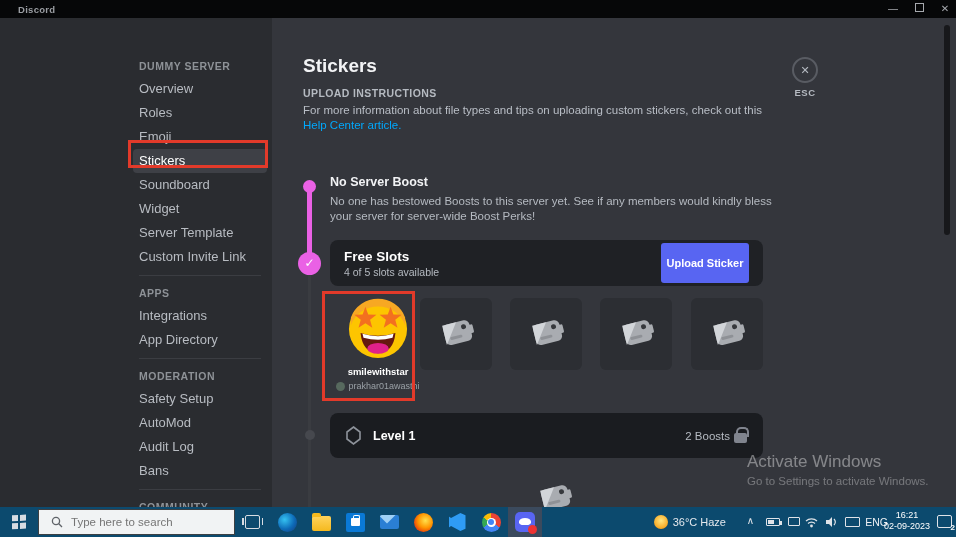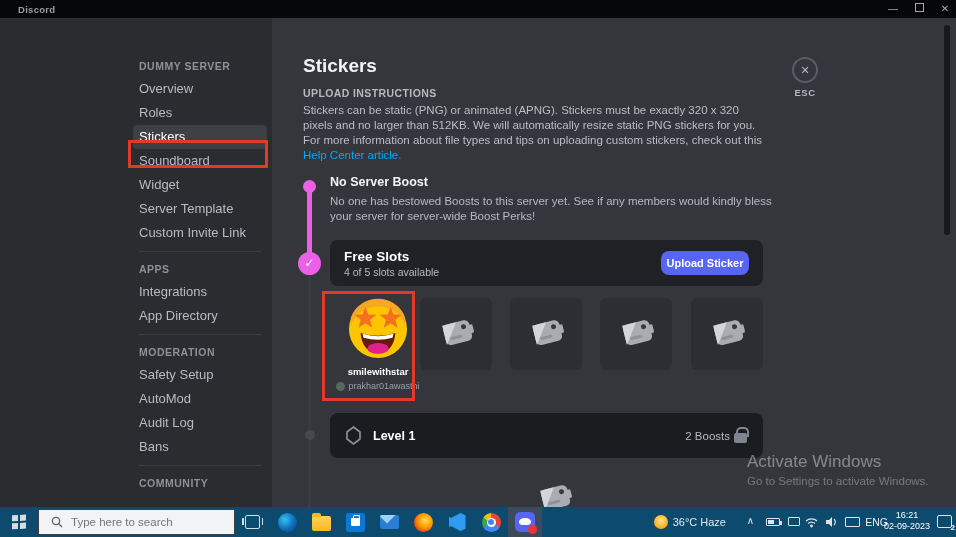--- a/index.html
+++ b/index.html
@@ -36,21 +36,21 @@
   .tl-line-grey { position:absolute; left:36px; top:257px; width:3px; height:232px; background:#3a3c41; }
   .tl-dot-grey { position:absolute; left:33px; top:412px; width:10px; height:10px; border-radius:50%; background:#46484e; }
 
   .boost-title { position:absolute; left:58px; top:157px; font-size:12.5px; font-weight:bold; color:#f2f3f5; }
   .boost-desc { position:absolute; left:58px; top:176px; width:450px; font-size:11.5px; line-height:15px; color:#b5bac1; }
 
   .free-card { position:absolute; left:58px; top:222px; width:433px; height:46px; background:#1f2125; border-radius:8px; display:flex; align-items:center; padding:16px 14px; }
   .free-texts { display:flex; flex-direction:column; }
   .free-title { font-size:13.5px; font-weight:bold; color:#ffffff; }
   .free-sub { font-size:10.5px; color:#b5bac1; margin-top:2px; }
-  .upload-btn { margin-left:auto; width:88px; height:24px; background:#5865f2; color:#fff; border:none; border-radius:8px; font-size:11px; font-weight:bold; font-family:inherit; cursor:pointer; }
+  .upload-btn { margin-left:auto; width:88px; height:40px; background:#5865f2; color:#fff; border:none; border-radius:3px; font-size:11px; font-weight:bold; font-family:inherit; cursor:pointer; }
 
   
   .tile { position:absolute; top:280px; width:72px; height:72px; background:#2c2e33; border-radius:6px; display:flex; align-items:center; justify-content:center; }
   .cell1 { position:absolute; left:55px; top:276px; width:102px; height:120px; display:flex; flex-direction:column; align-items:center; cursor:pointer; }
   .emoji-wrap { width:62px; height:62px; margin-top:4px; }
   .sticker-name { font-size:9.5px; font-weight:bold; color:#ffffff; margin-top:6px; }
   .sticker-author { display:flex; align-items:center; gap:3px; margin-top:4px; font-size:9px; color:#9aa0a6; }
   .avatar-dot { width:9px; height:9px; border-radius:50%; background:#57695e; }
 
   .level-card { position:absolute; left:58px; top:395px; width:433px; height:45px; background:#1a1c20; border-radius:8px; display:flex; align-items:center; padding:0 16px; }
@@ -138,20 +138,21 @@
     </div>
   </div>
 
   <div class="app">
 
     <aside class="sidebar">
       <nav class="nav">
         <div class="nav-header">DUMMY SERVER</div>
         <div class="nav-item">Overview</div>
         <div class="nav-item">Roles</div>
+        <div class="nav-item">Emoji</div>
         <div class="nav-item selected">Stickers</div>
         <div class="nav-item">Soundboard</div>
         <div class="nav-item">Widget</div>
         <div class="nav-item">Server Template</div>
         <div class="nav-item">Custom Invite Link</div>
         <div class="nav-divider"></div>
         <div class="nav-header">APPS</div>
         <div class="nav-item">Integrations</div>
         <div class="nav-item">App Directory</div>
         <div class="nav-divider"></div>
@@ -164,21 +165,20 @@
         <div class="nav-header">COMMUNITY</div>
 
       </nav>
     </aside>
 
     <main class="content">
       <h1 class="page-title">Stickers</h1>
 
       <div class="instr-header">UPLOAD INSTRUCTIONS</div>
       <div class="instr-body">
-        <div>Stickers can be static (PNG) or animated (APNG). Stickers must be exactly 320 x 320 pixels and no larger than 512KB. We will automatically resize static PNG stickers for you.</div>
         <div><span>For more information about file types and tips on uploading custom stickers, check out this </span><span class="help-link">Help Center article.</span></div>
       </div>
 
       <div class="tl-dot"></div>
       <div class="tl-line-pink"></div>
       <div class="tl-check">✓</div>
       <div class="tl-line-grey"></div>
       <div class="tl-dot-grey"></div>
 
       <div class="boost-title">No Server Boost</div>

